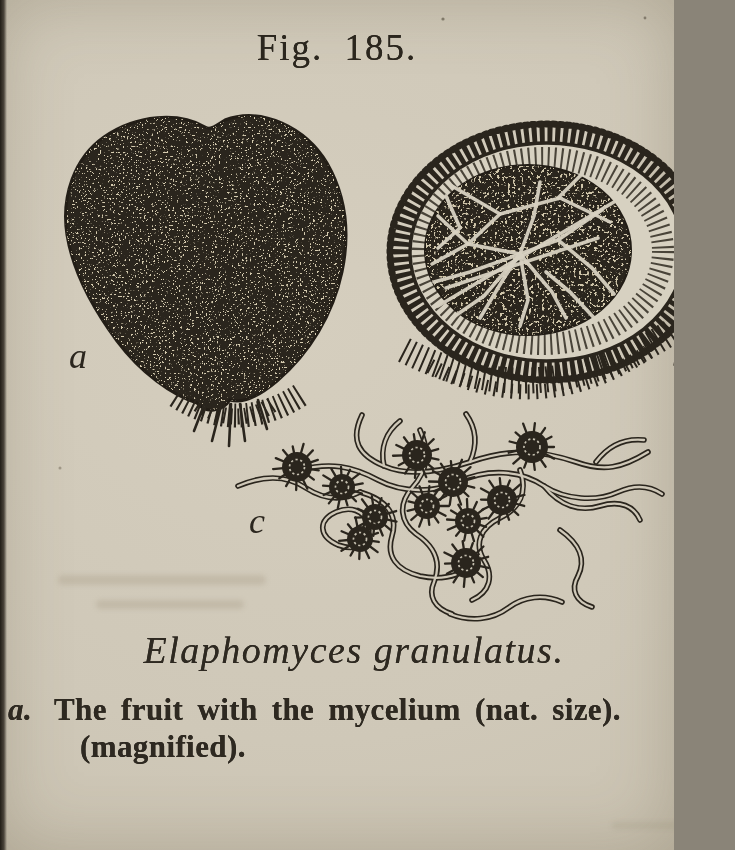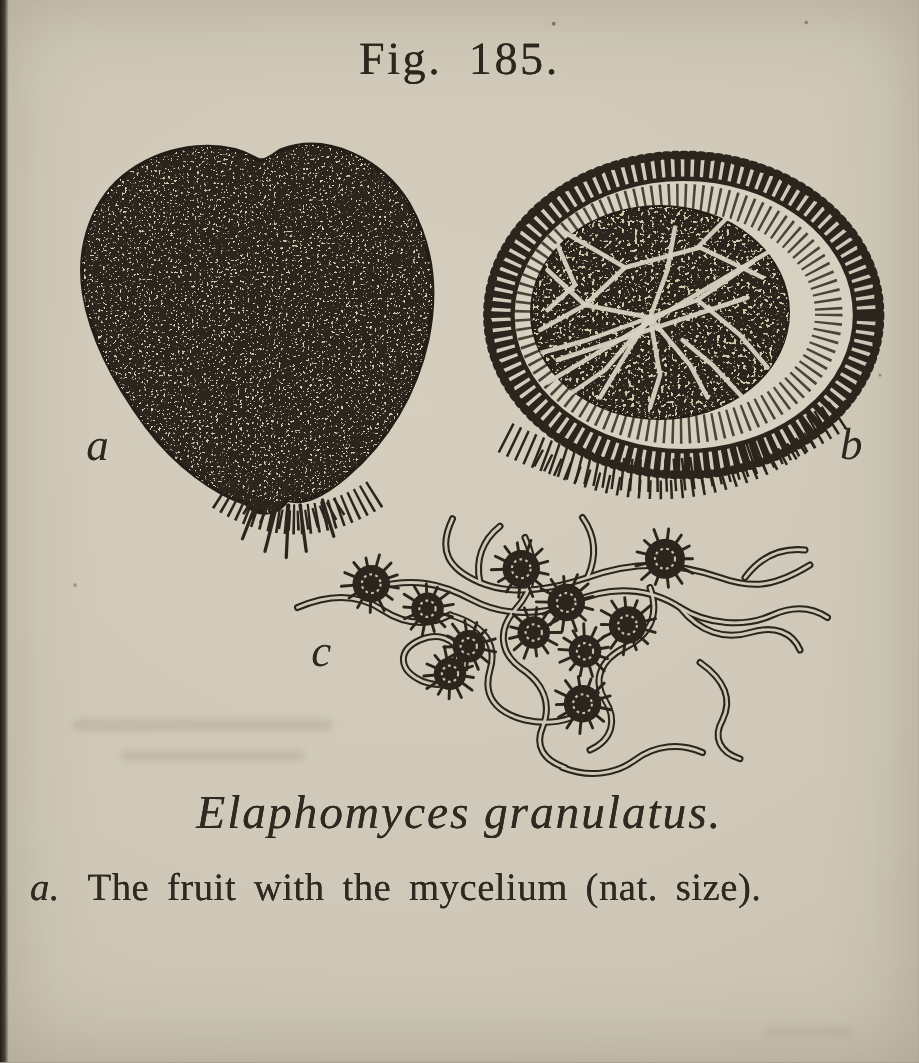--- a/index.html
+++ b/index.html
@@ -1,43 +1,43 @@
 <!DOCTYPE html>
 <html><head>
 <meta charset="utf-8">
 <style>
   html,body{margin:0;padding:0;background:#8a8478;}
   .page{
-    position:relative; width:735px; height:850px; overflow:hidden;
+    position:relative; width:674px; height:850px; overflow:hidden;
     background:#cfc8b8;
     background-image:radial-gradient(900px 760px at 45% 38%, #d5cebe 0%, #cfc8b8 55%, #c6beac 100%);
     box-shadow:inset 0 0 70px rgba(96,86,62,.28);
     font-family:"Liberation Serif","DejaVu Serif",serif;
     color:#2b261e;
   }
   .gutter-edge{
     position:absolute; left:0; top:0; width:7px; height:850px;
     background:linear-gradient(90deg,#211d16 0%,#4a443a 55%,rgba(74,68,58,0) 100%);
   }
   .fig-title{
     position:absolute; top:26px; left:0; width:100%;
     text-align:center; font-size:37px; letter-spacing:2px; word-spacing:10px;
     color:#2b261e; text-shadow:0 0 .5px #2b261e;
   }
   .engraving{position:absolute; left:0; top:0; width:735px; height:850px;}
   .fig-label{font-style:italic; font-size:36px; fill:#2b261e;}
   .species-caption{
-    position:absolute; top:628px; left:0; width:100%;
+    position:absolute; top:628px; left:17px; width:100%;
     text-align:center; font-style:italic; font-size:38px; letter-spacing:1.5px;
     color:#2e2921; text-shadow:0 0 .5px #2e2921;
   }
   .legend{
-    position:absolute; left:24px; top:691px; width:702px;
+    position:absolute; left:8px; top:691px; width:702px;
     font-size:31px; line-height:37px; letter-spacing:.4px; word-spacing:6px;
-    color:#2e2921; text-shadow:0 0 .5px #2e2921;
+    color:#2e2921; text-shadow:0 0 .5px #2e2921;font-weight:bold;
   }
   .legend-row{white-space:nowrap;}
   .legend-letter{display:inline-block; width:46px; font-style:italic;}
   .legend-cont{margin-left:72px; white-space:nowrap;}
   .smudge{position:absolute; background:rgba(138,126,99,.20); filter:blur(2.5px); border-radius:5px;}
   .s1{left:58px;  top:575px; width:208px; height:10px;}
   .s2{left:96px;  top:600px; width:148px; height:9px;}
   .s3{left:612px; top:822px; width:70px;  height:7px; background:rgba(138,126,99,.14);}
 </style>
 </head>
@@ -327,18 +327,19 @@
       <circle cx="60" cy="468" r="1.5" fill="#554d3c" opacity=".4"></circle>
     </g>
   </svg>
 
   <div class="species-caption">Elaphomyces granulatus.</div>
 
   <div class="legend">
     <div class="legend-row">
       <span class="legend-letter">a.</span><span>The fruit with the mycelium (nat. size).</span>
     </div>
+    <div class="legend-cont">(magnified).</div>
   </div>
 
   <div class="smudge s1"></div>
   <div class="smudge s2"></div>
   <div class="smudge s3"></div>
 </div>
 
 </body></html>

